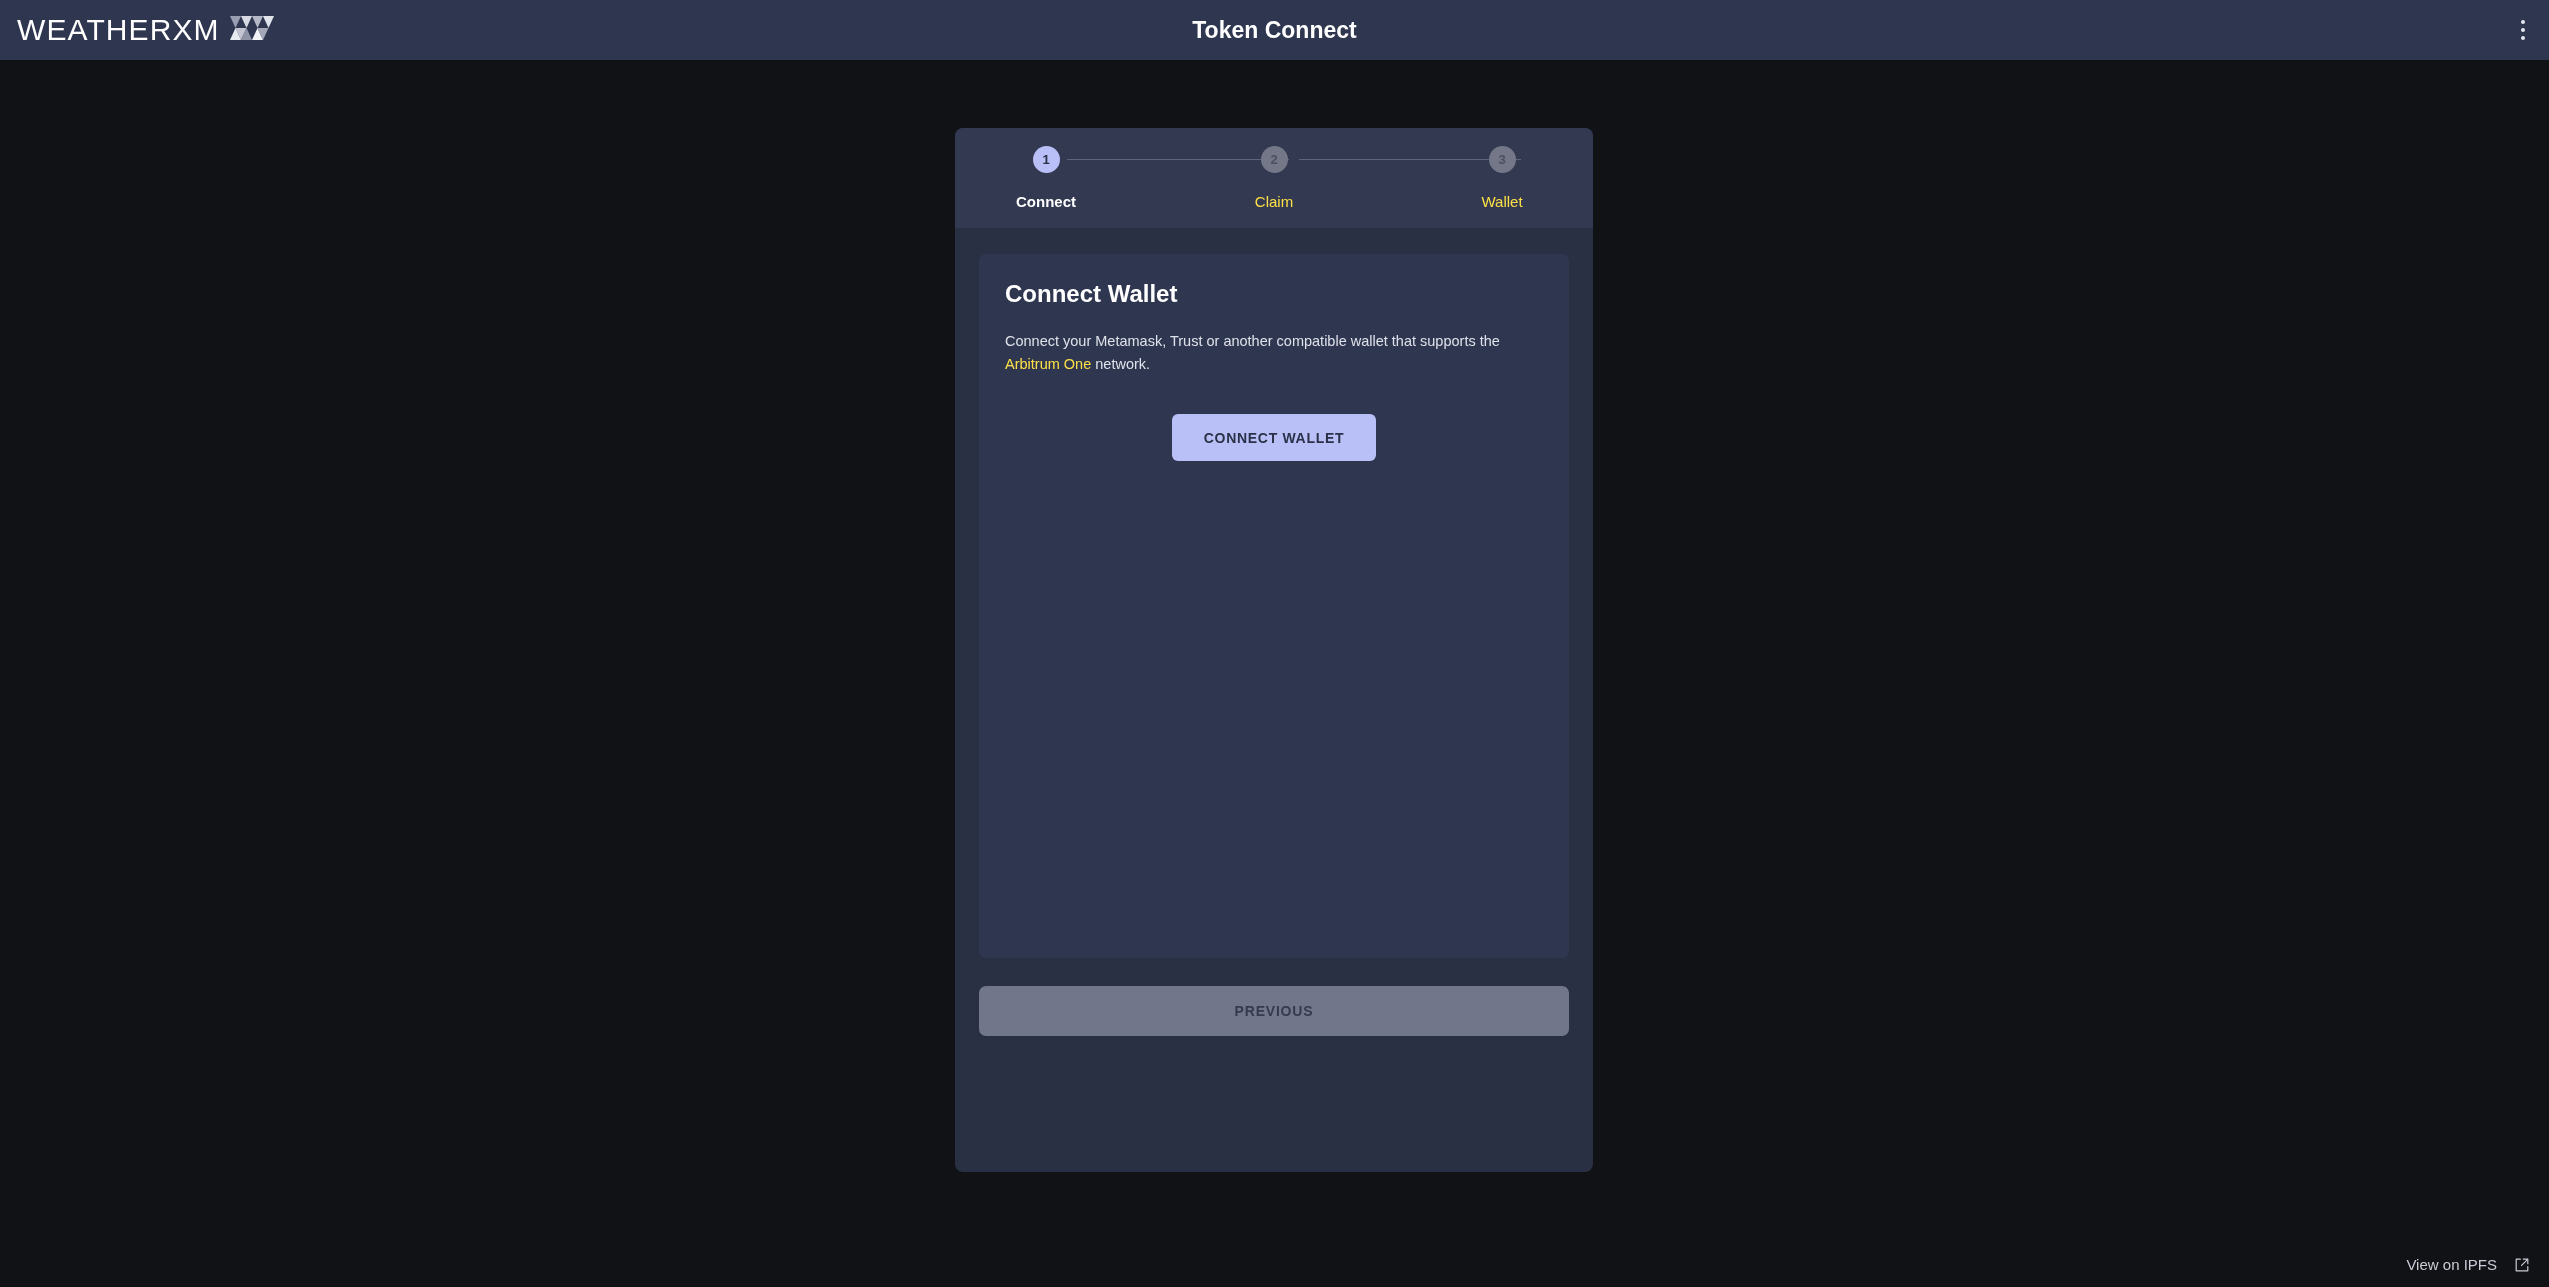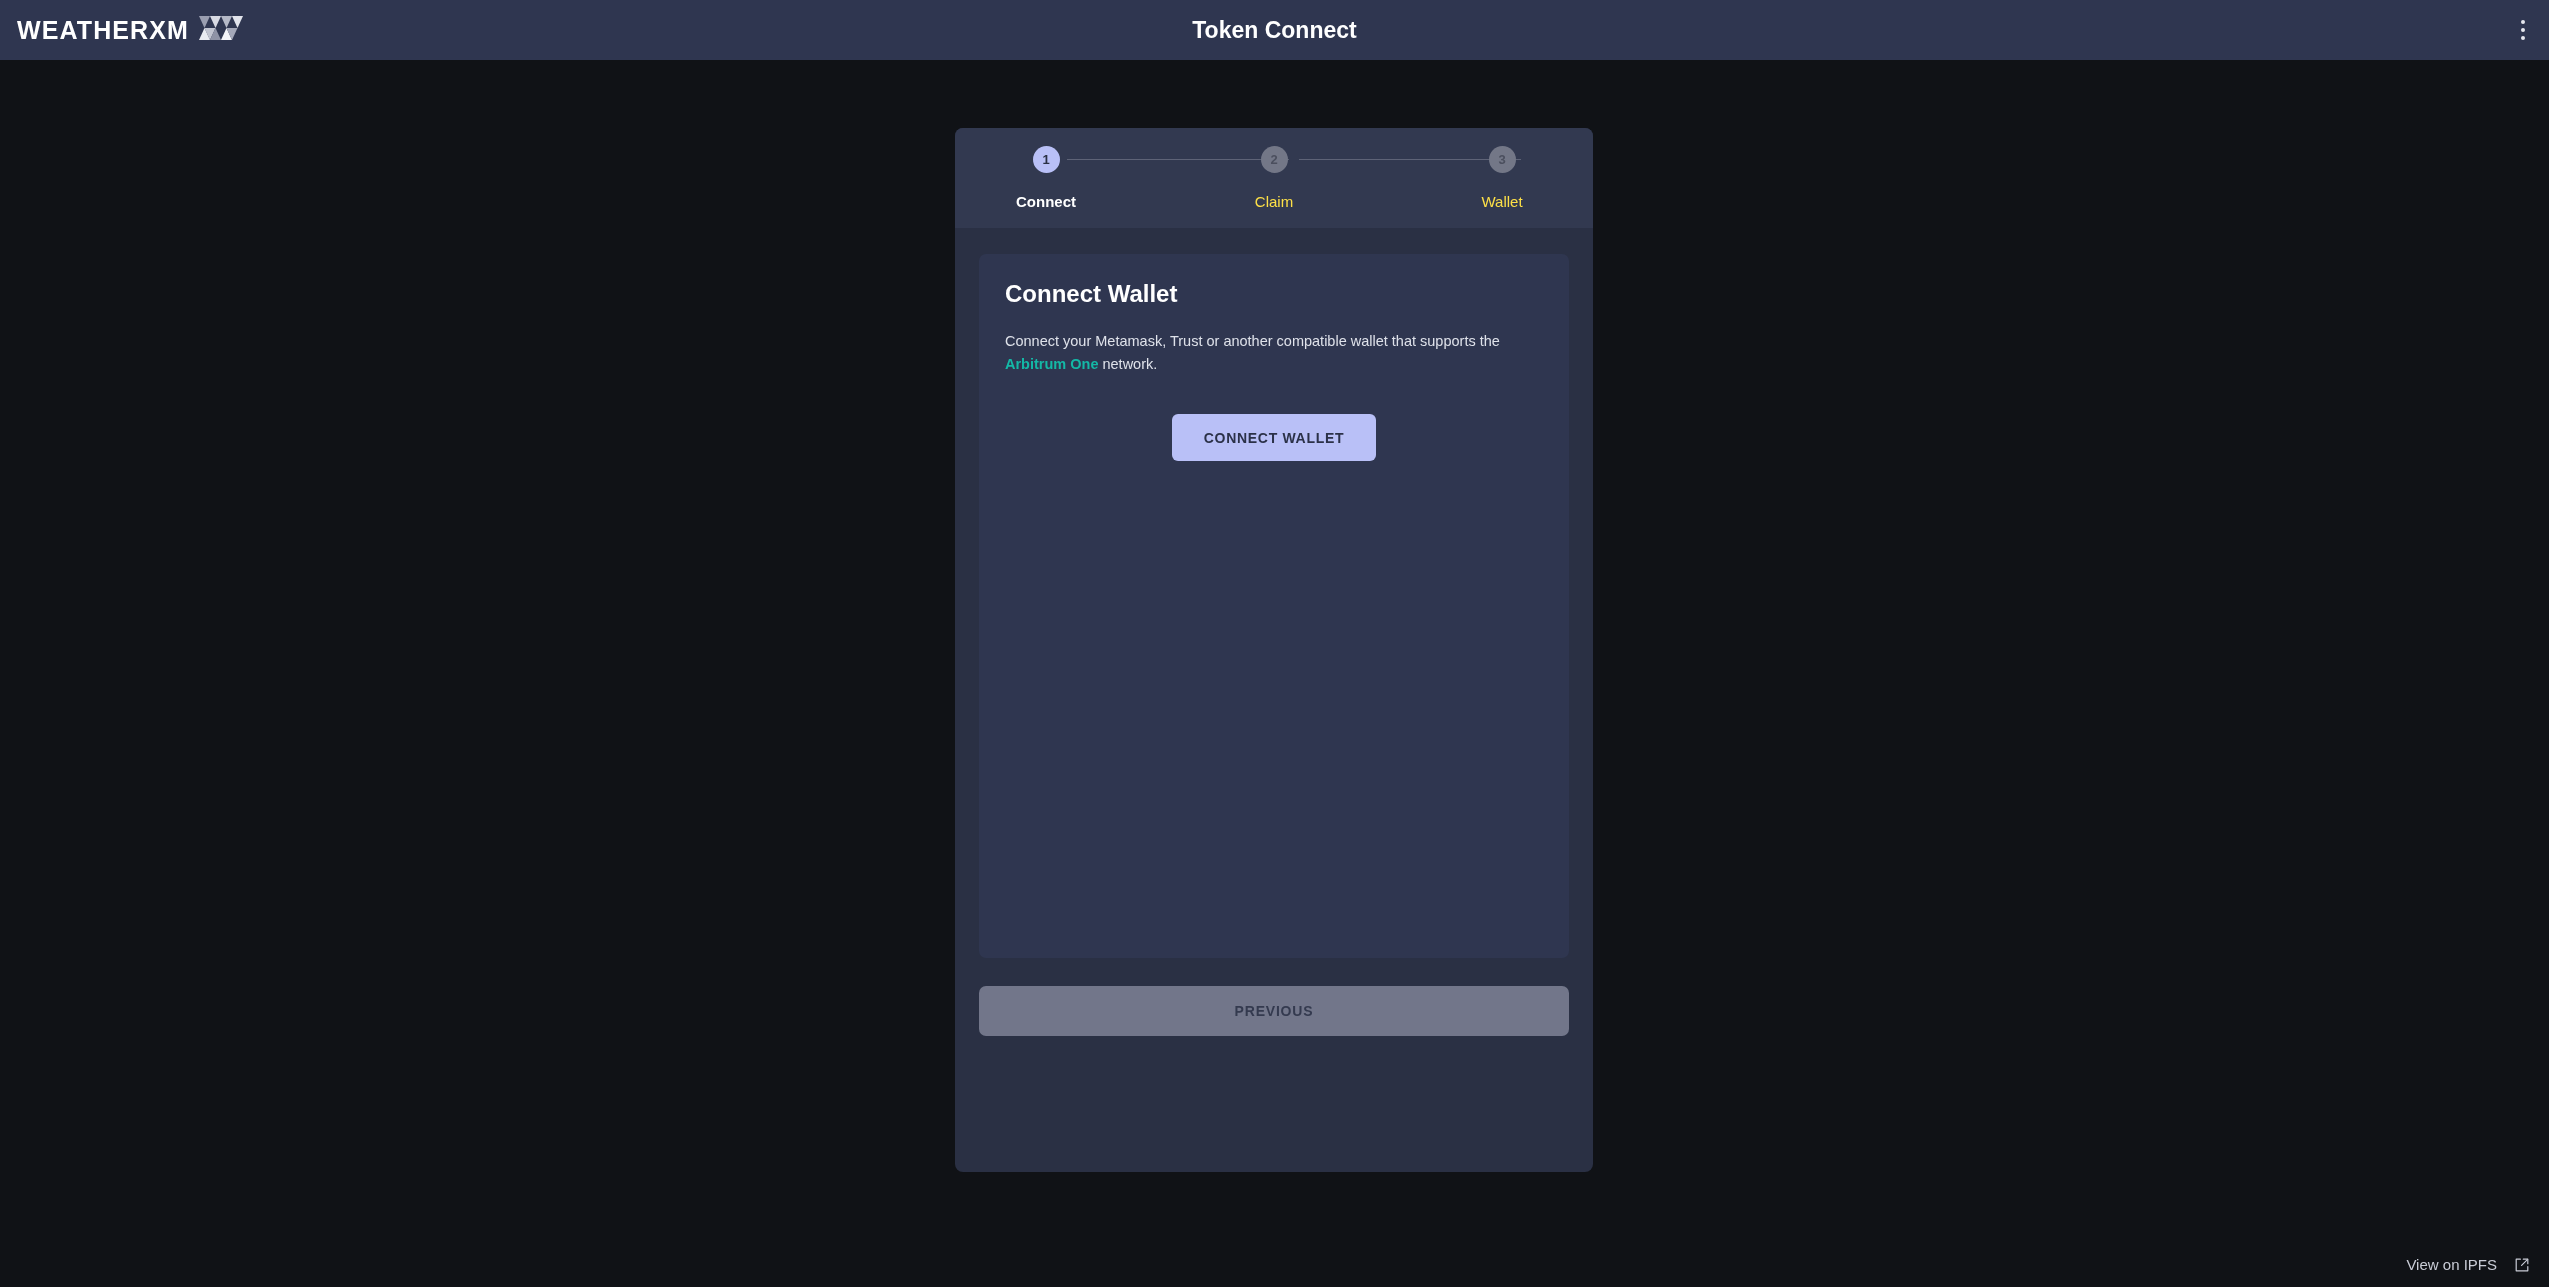--- a/index.html
+++ b/index.html
@@ -26,22 +26,22 @@
     position: absolute;
     left: 17px;
     top: 0;
     height: 60px;
     display: flex;
     align-items: center;
     gap: 10px;
   }
   .brand-word {
     color: #ffffff;
-    font-size: 25px;
-    font-weight: 700;
+    font-size: 30px;
+    font-weight: 400;
     letter-spacing: 1.1px;
     line-height: 1;
     white-space: nowrap;
   }
   .brand-mark { display: block; }
 
   .appbar-title {
     position: absolute;
     left: 0;
     width: 2549px;
@@ -169,21 +169,21 @@
   }
   .card-body {
     position: absolute;
     left: 26px;
     top: 76px;
     width: 510px;
     color: #dfe2ea;
     font-size: 14.5px;
     line-height: 1.62;
   }
-  .card-body b { color: #14b8a6; font-weight: 700; margin-top: 24px; }
+  .card-body b { color: #fde047; font-weight: 400; margin-top: 24px; }
 
   .connect-btn {
     position: absolute;
     left: 50%;
     transform: translateX(-50%);
     top: 160px;
     min-width: 204px;
     height: 47px;
     padding: 0 22px;
     background: #b9c0f7;

